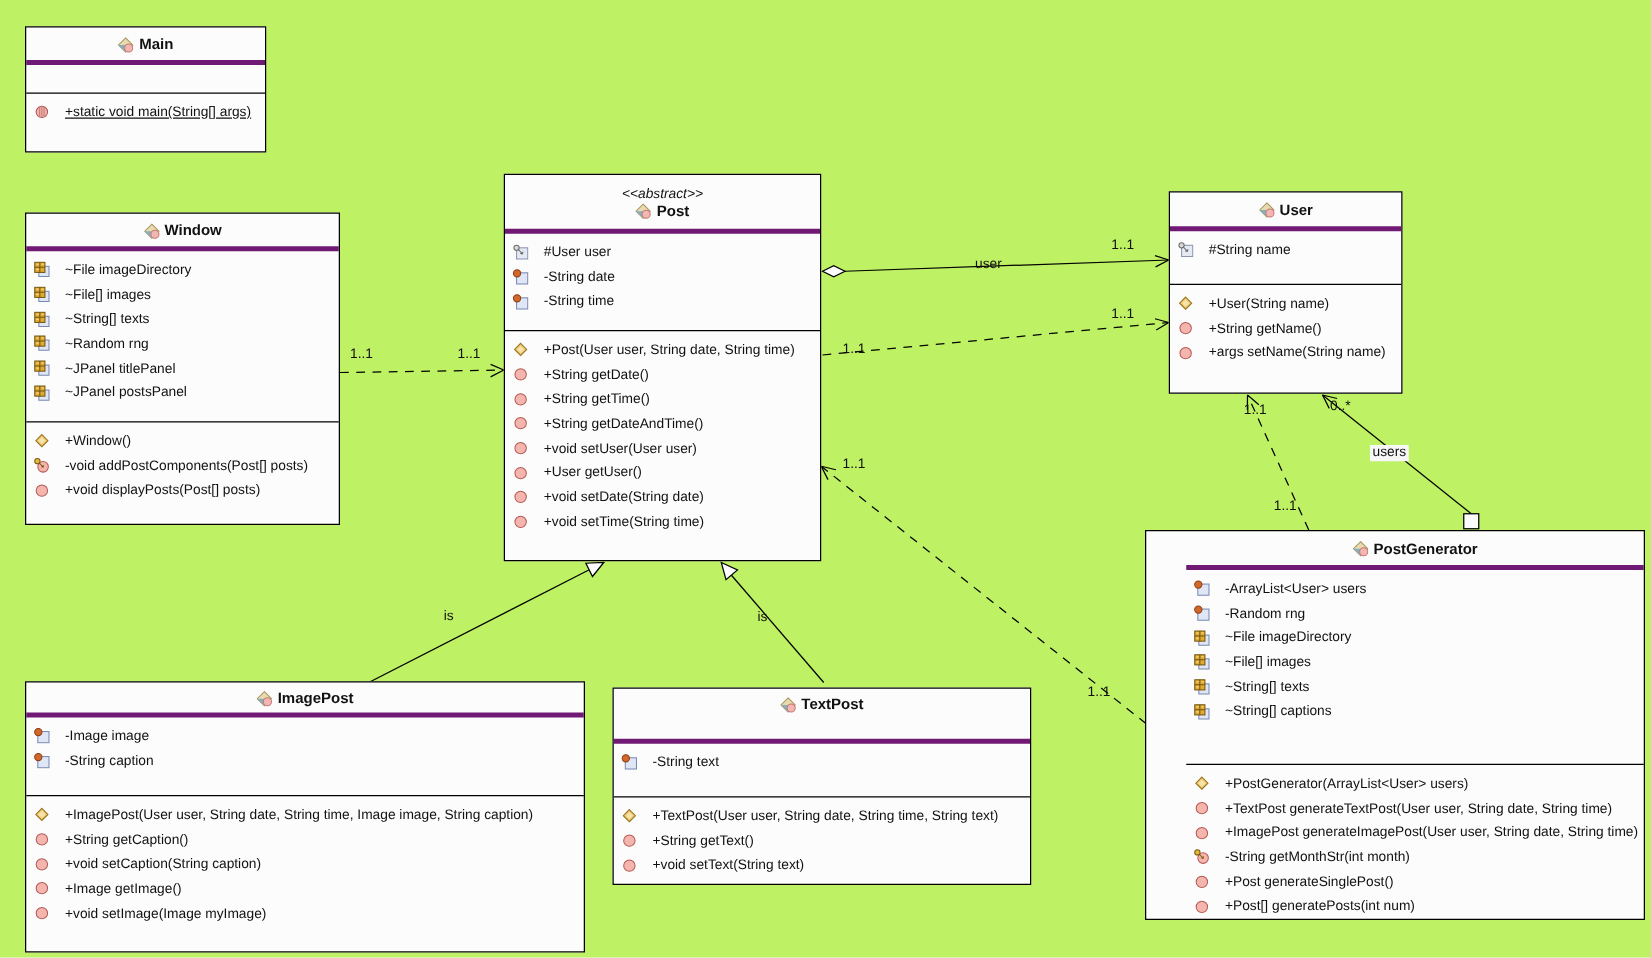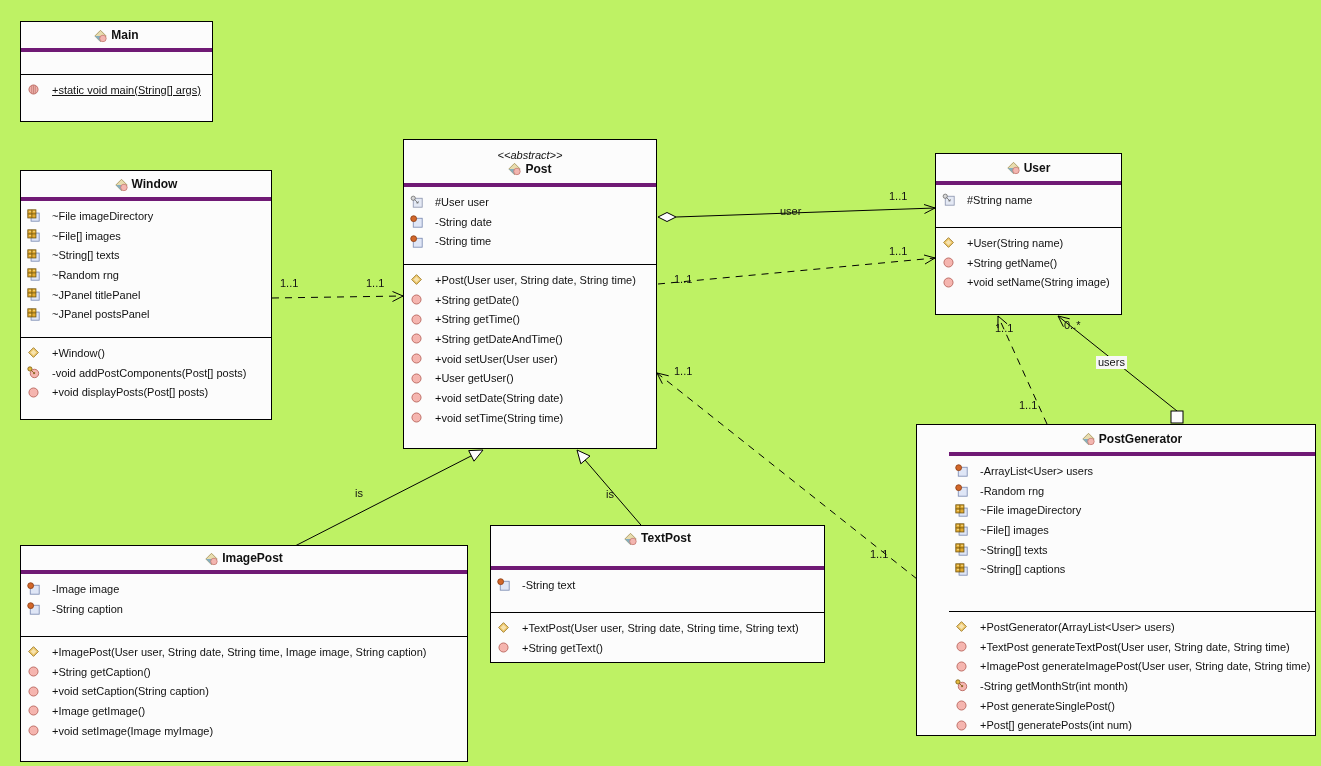--- a/index.html
+++ b/index.html
@@ -26,21 +26,21 @@
   .c-window{left:20px;top:170px;width:252px;height:250px;}
   .c-window .title{height:26px;} .c-window .fields{height:141px;}
   .c-post{left:403px;top:139px;width:254px;height:310px;}
   .c-post .title{height:43px;} .c-post .fields{height:82px;}
   .c-user{left:935px;top:153px;width:187px;height:162px;}
   .c-user .title{height:27px;} .c-user .fields{height:47px;}
   .c-postgen{left:916px;top:424px;width:400px;height:312px;padding-left:32px;}
   .c-postgen .title{height:27px;} .c-postgen .fields{height:160px;}
   .c-imagepost{left:20px;top:545px;width:448px;height:217px;}
   .c-imagepost .title{height:24px;} .c-imagepost .fields{height:67px;}
-  .c-textpost{left:490px;top:525px;width:335px;height:138px;}
+  .c-textpost{left:490px;top:550px;width:335px;height:158px;}
   .c-textpost .title{height:24px;} .c-textpost .fields{height:47px;margin-top:16px;}
 
   .elbl{position:absolute;font-size:11px;line-height:13px;color:#111;}
   .lbl-user{left:780px;top:205px;}
   .lbl-e1-mult{left:889px;top:190px;}
   .lbl-e2-src{left:674px;top:273px;}
   .lbl-e2-tgt{left:889px;top:245px;}
   .lbl-e3-src{left:280px;top:277px;}
   .lbl-e3-tgt{left:366px;top:277px;}
   .lbl-e4-is{left:355px;top:487px;}
@@ -385,21 +385,21 @@
             </svg>
           </span>
           <span class="mtext">+String getName()</span>
         </div>
         <div class="member">
           <span class="icn">
             <svg width="13" height="13" viewBox="0 0 16 16">
               <circle cx="8" cy="8" r="5.6" fill="#f5b5af" stroke="#b35b53"></circle>
             </svg>
           </span>
-          <span class="mtext">+void setName(String image)</span>
+          <span class="mtext">+args setName(String name)</span>
         </div>
       </div>
     </div>
   <div class="class-box c-postgen">
       <div class="title">
         <div class="name-row">
           <span class="icn">
             <svg width="14" height="14" viewBox="0 0 16 16">
               <polygon points="8,1 15,8 8,15 1,8" fill="#e8dcae" stroke="#a39058"></polygon>
               <polygon points="1,8 8,15 8,8" fill="#85aebe"></polygon>

